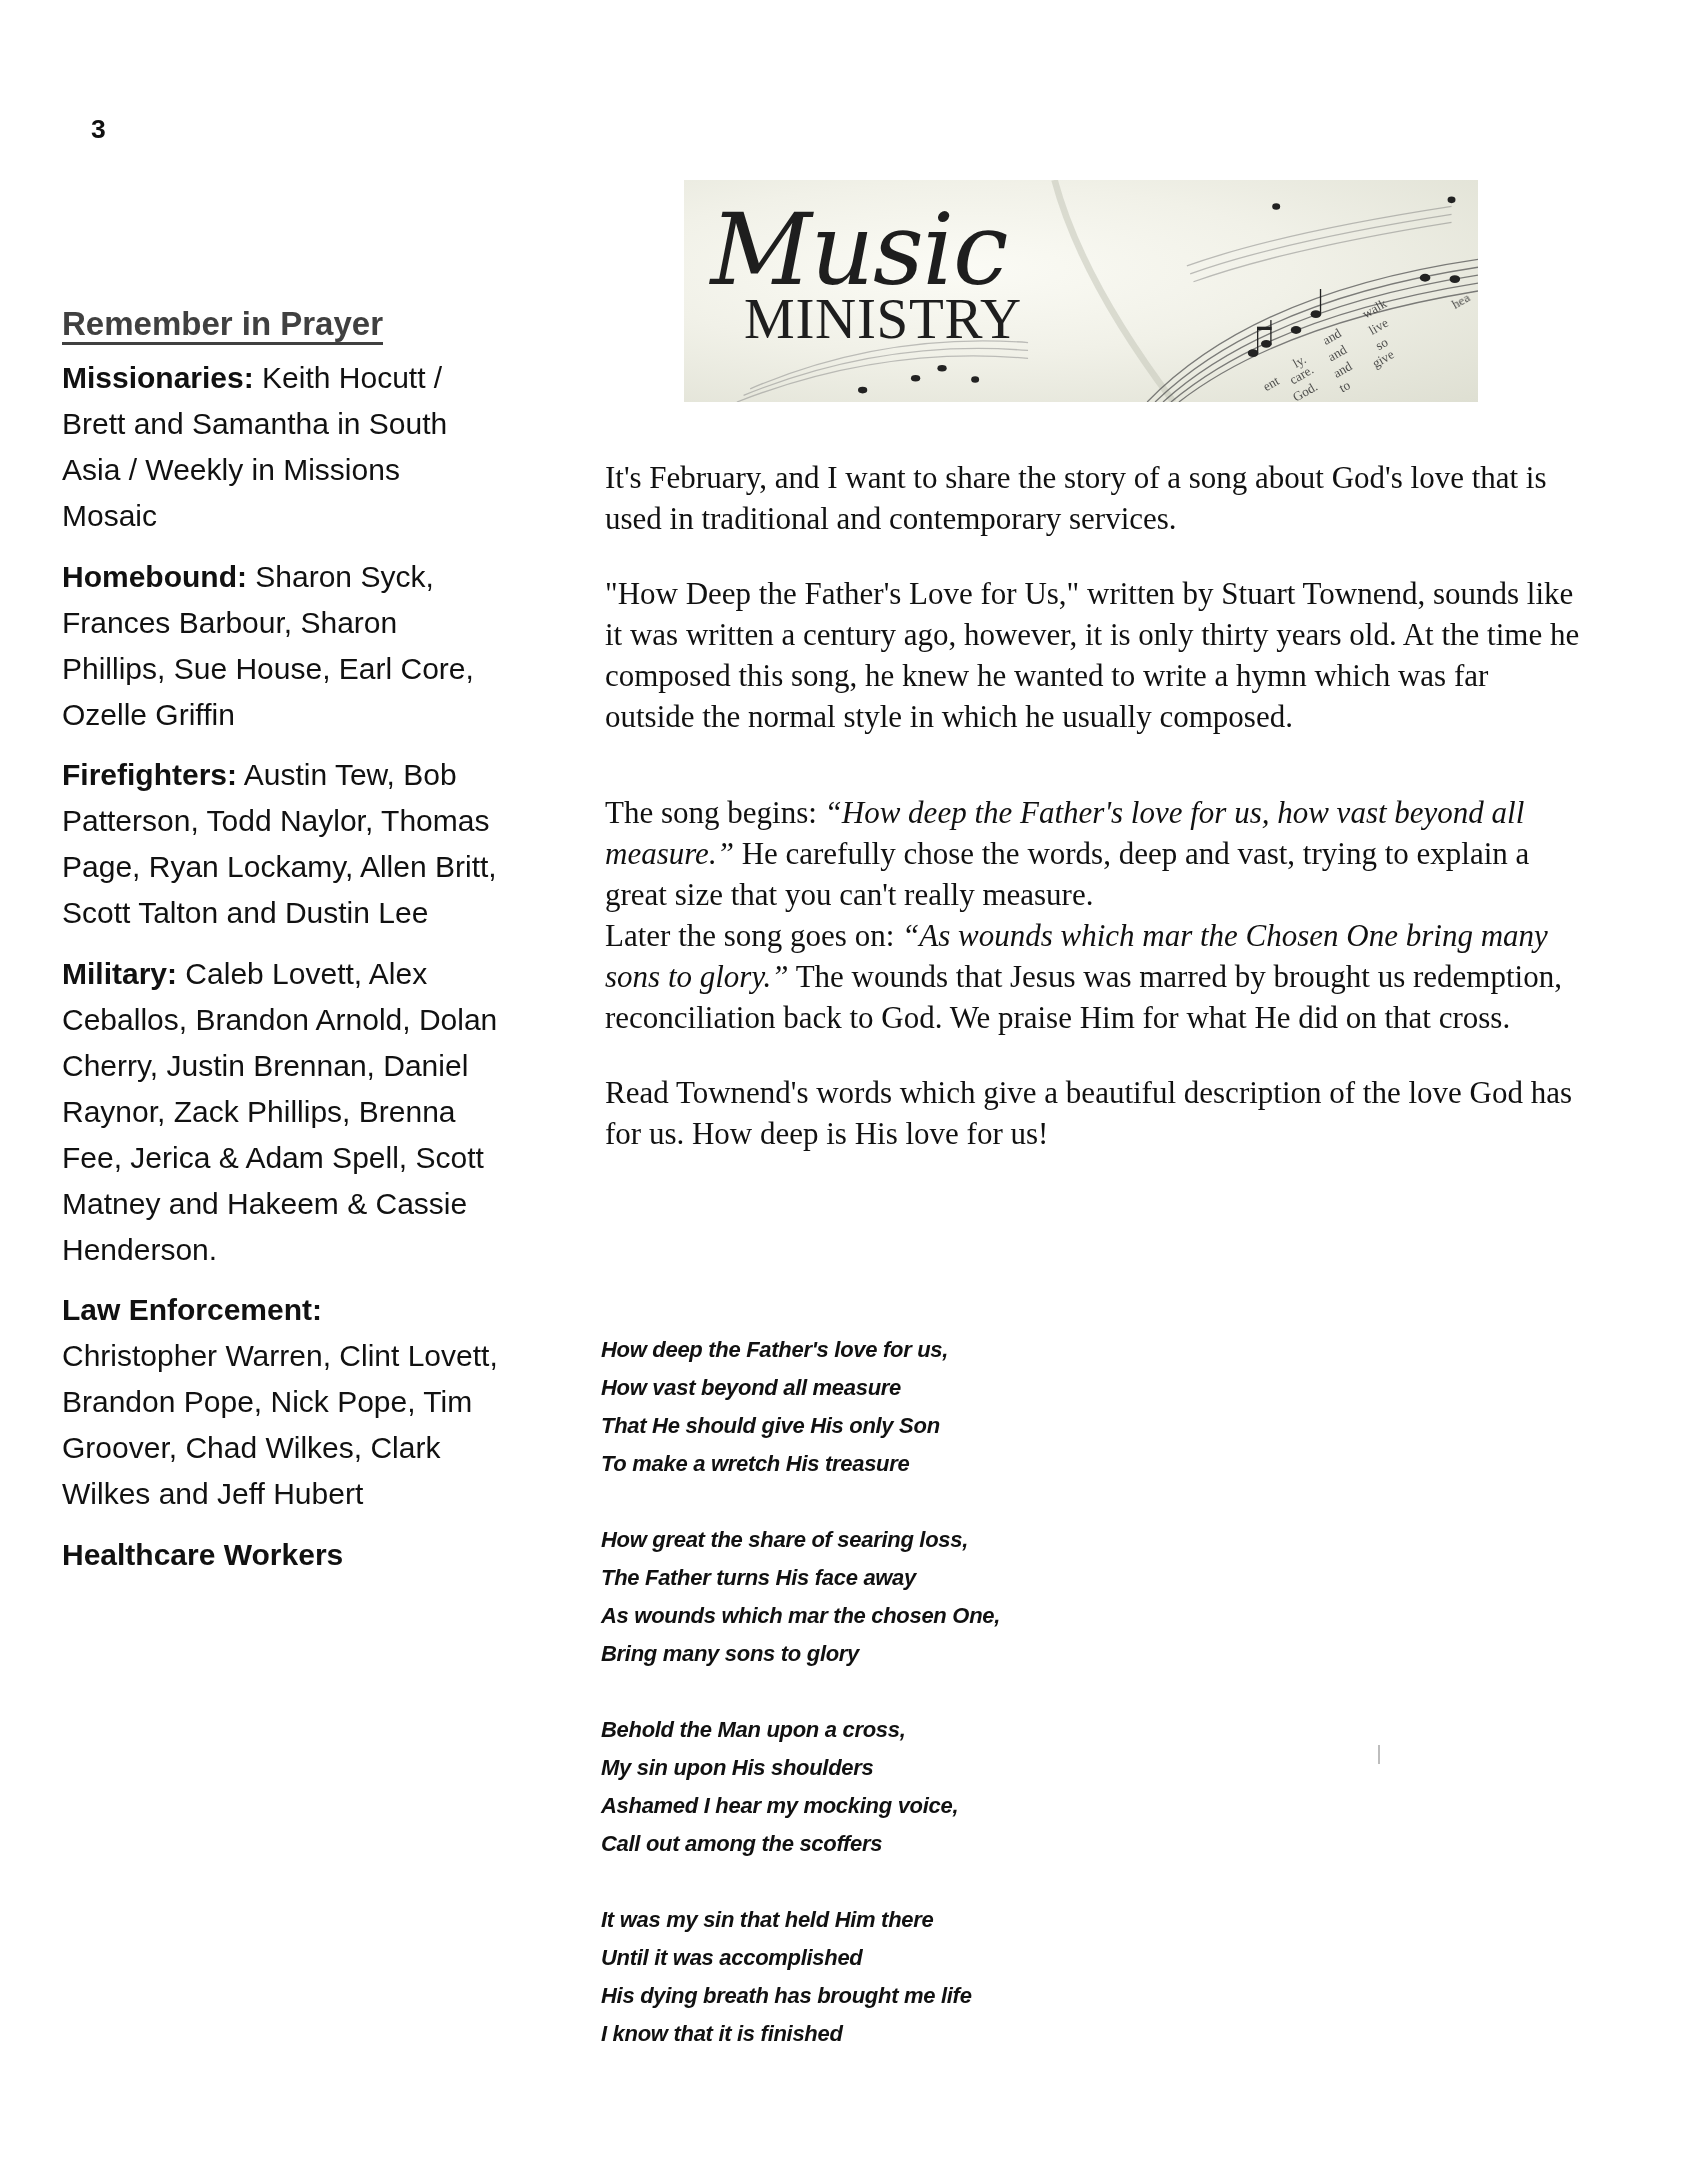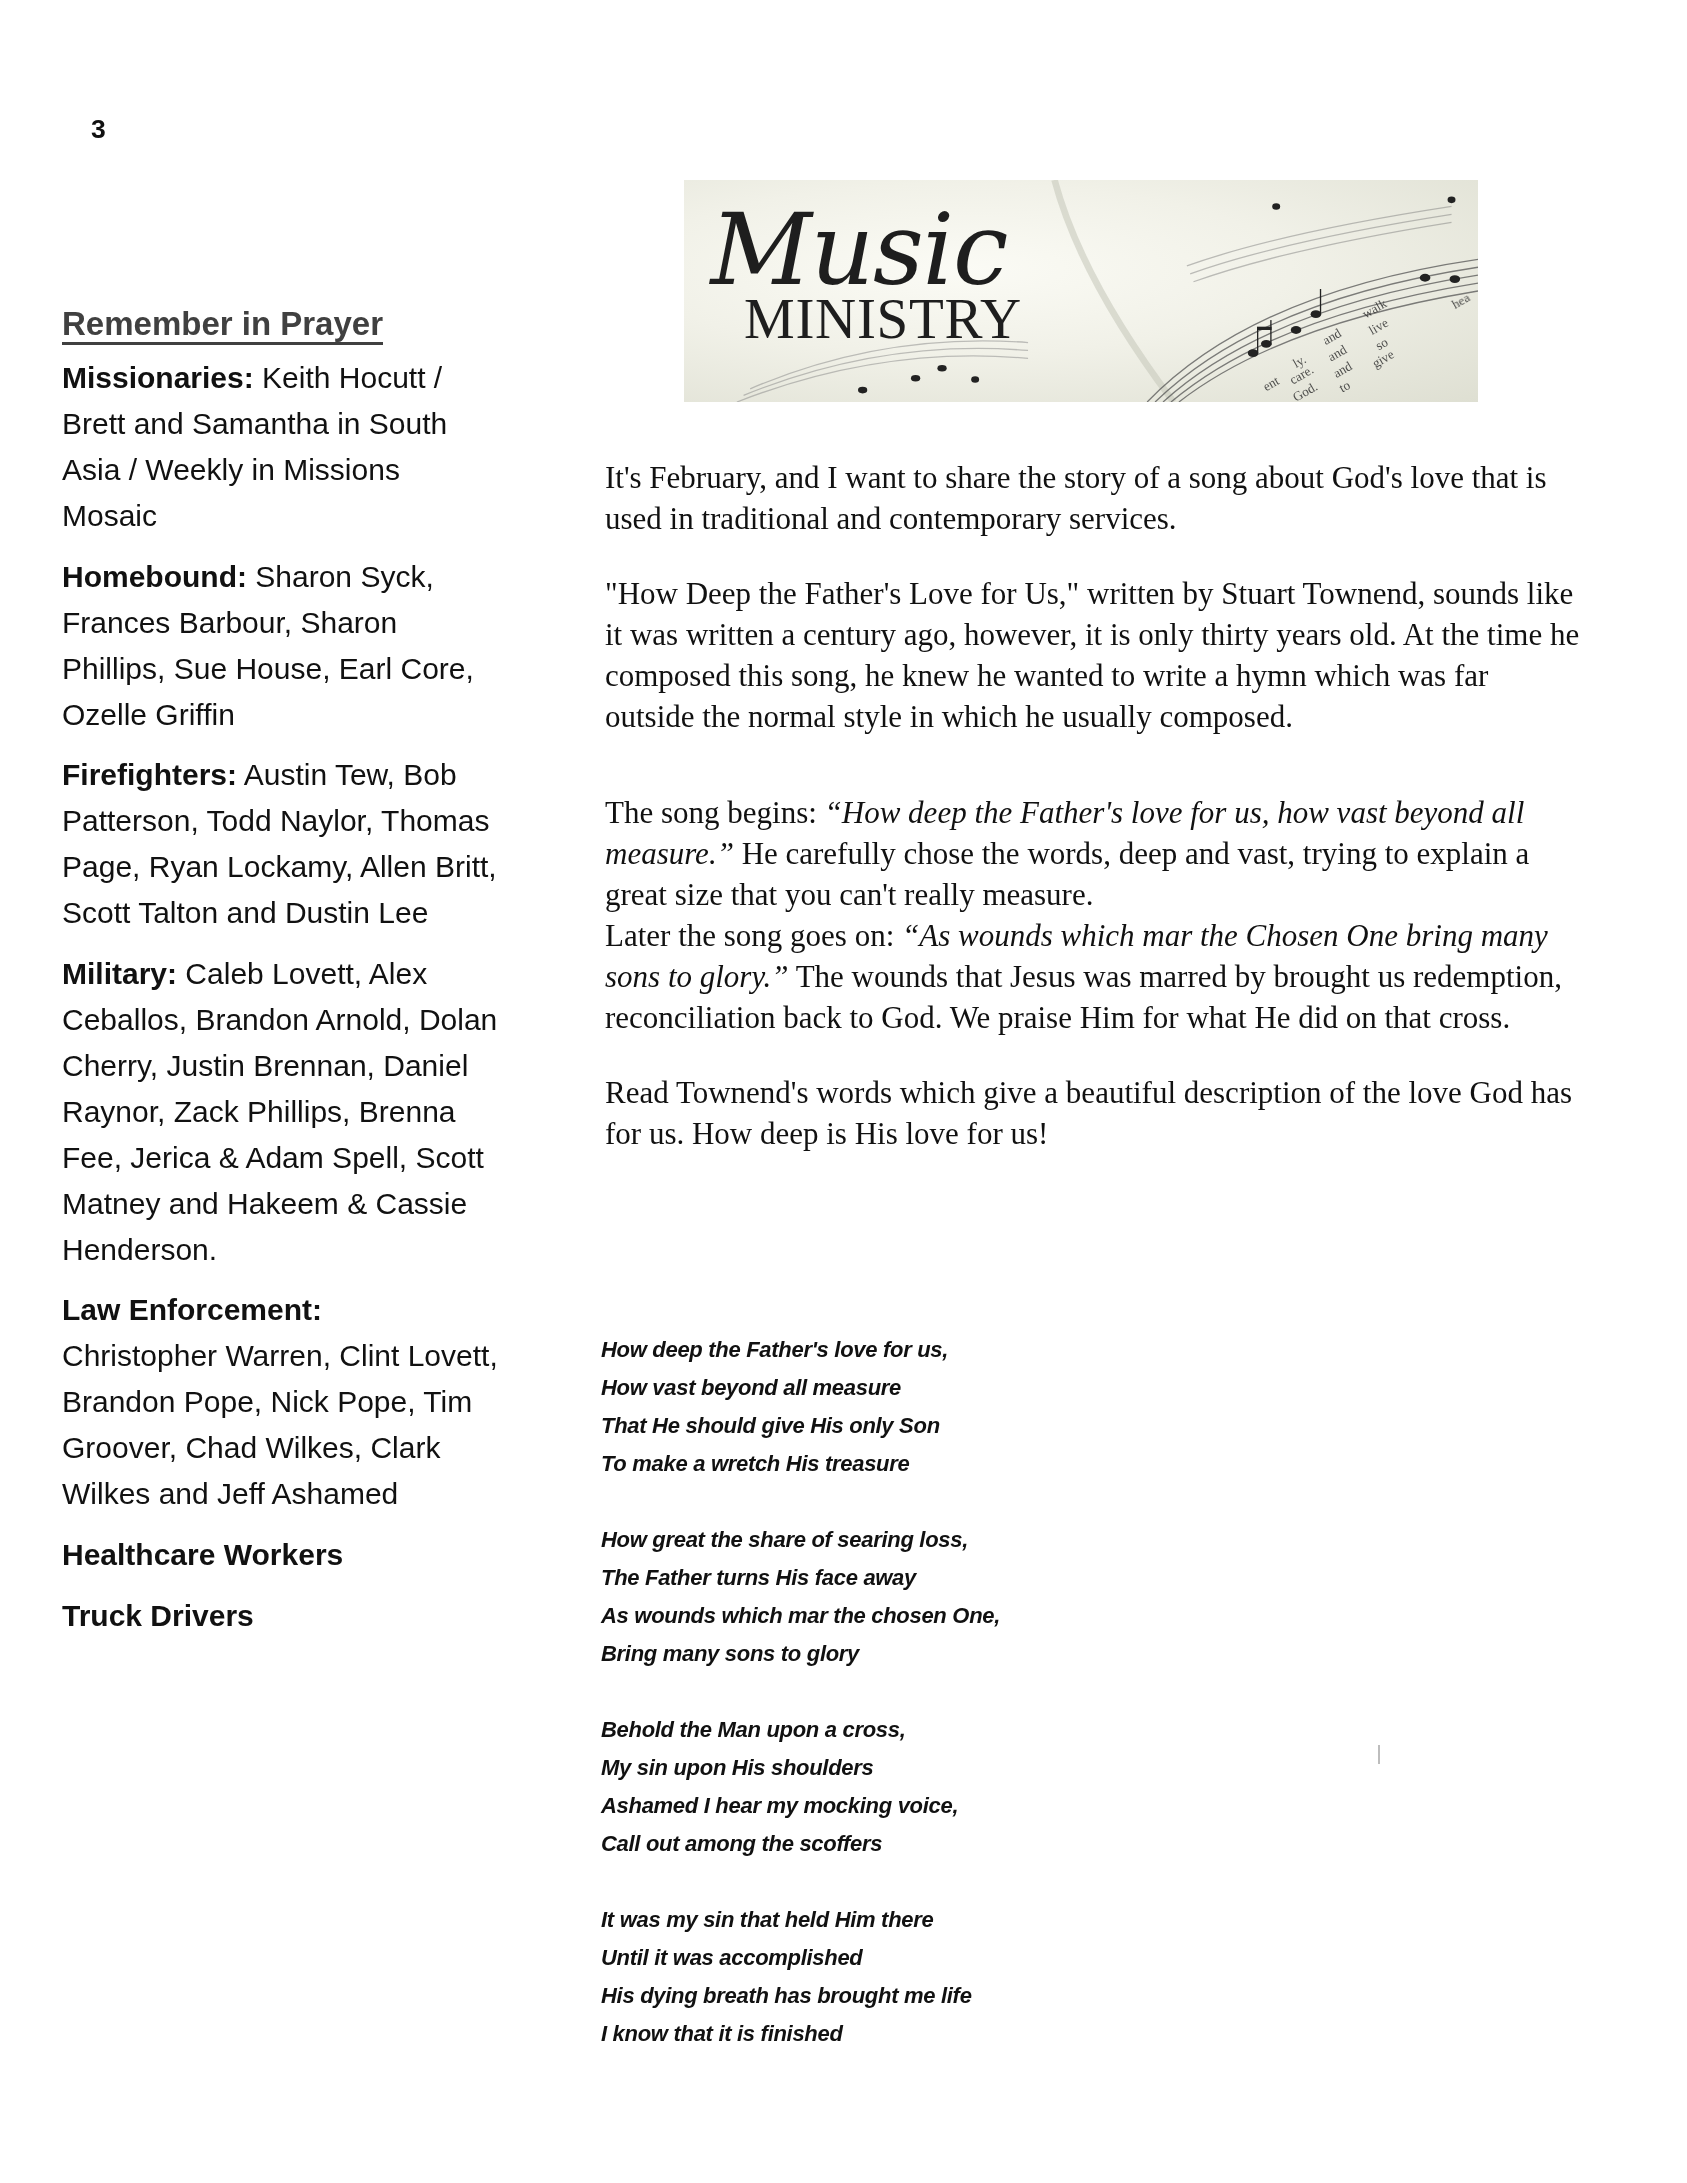--- a/index.html
+++ b/index.html
@@ -46,27 +46,24 @@
   <div class="prayer-group">
     <span class="prayer-label">Homebound:</span><span> Sharon Syck, Frances Barbour, Sharon Phillips, Sue House, Earl Core, Ozelle Griffin</span>
   </div>
   <div class="prayer-group">
     <span class="prayer-label">Firefighters:</span><span> Austin Tew, Bob Patterson, Todd Naylor, Thomas Page, Ryan Lockamy, Allen Britt, Scott Talton and Dustin Lee</span>
   </div>
   <div class="prayer-group">
     <span class="prayer-label">Military:</span><span> Caleb Lovett, Alex Ceballos, Brandon Arnold, Dolan Cherry, Justin Brennan, Daniel Raynor, Zack Phillips, Brenna Fee, Jerica &amp; Adam Spell, Scott Matney and Hakeem &amp; Cassie Henderson.</span>
   </div>
   <div class="prayer-group">
-    <div class="prayer-label">Law Enforcement:</div><span> Christopher Warren, Clint Lovett, Brandon Pope, Nick Pope, Tim Groover, Chad Wilkes, Clark Wilkes and Jeff Ashamed</span>
+    <div class="prayer-label">Law Enforcement:</div><span> Christopher Warren, Clint Lovett, Brandon Pope, Nick Pope, Tim Groover, Chad Wilkes, Clark Wilkes and Jeff Hubert</span>
   </div>
   <div class="prayer-group">
     <span class="prayer-label">Healthcare Workers</span>
-  </div>
-  <div class="prayer-group">
-    <span class="prayer-label">Truck Drivers</span>
   </div>
 </div>
 
 <div class="banner">
   <svg viewBox="0 0 1200 336" preserveAspectRatio="none">
 
     <path d="M560 0 Q600 150 740 336" stroke="#c8c9bc" stroke-width="10" fill="none" opacity="0.6"></path>
 
     <g stroke="#555" stroke-width="2" fill="none" opacity="0.75">
       <path d="M700 336 Q860 170 1200 120"></path>

